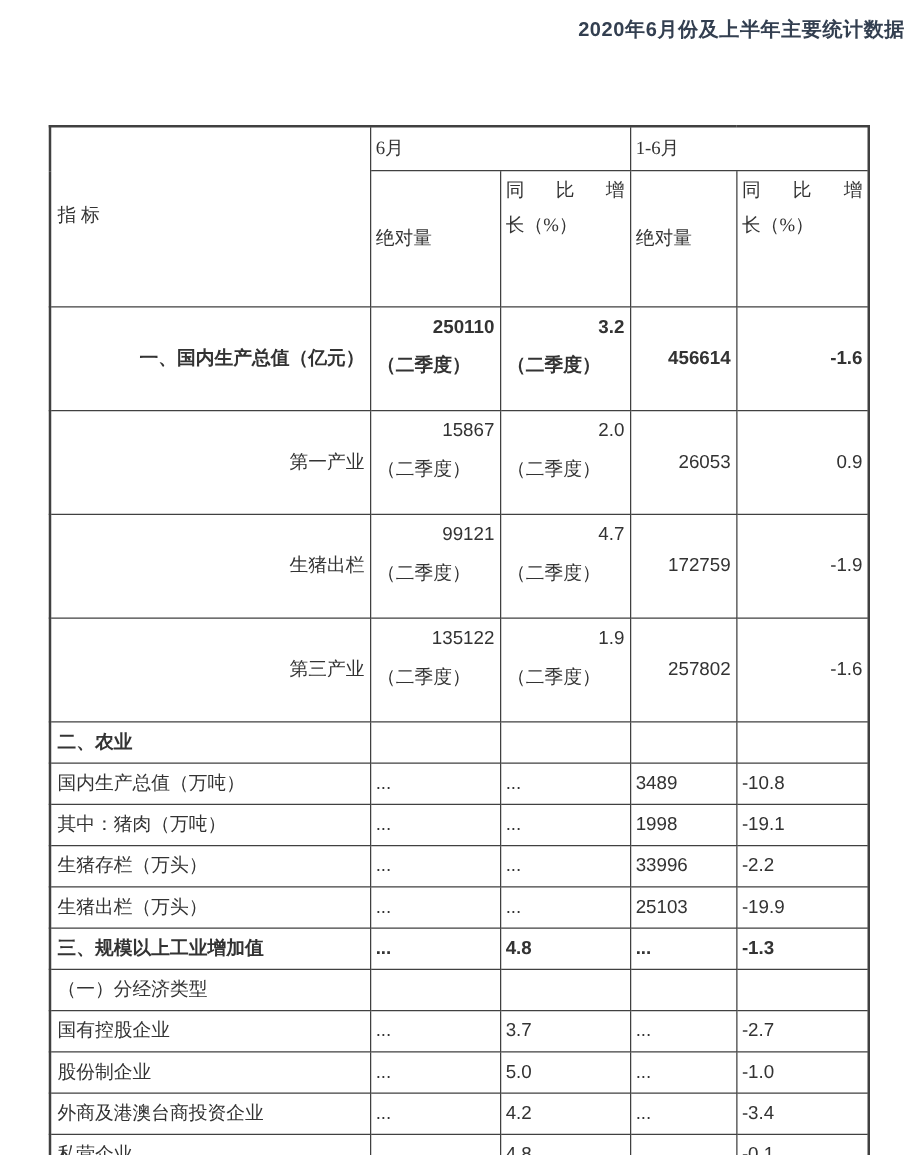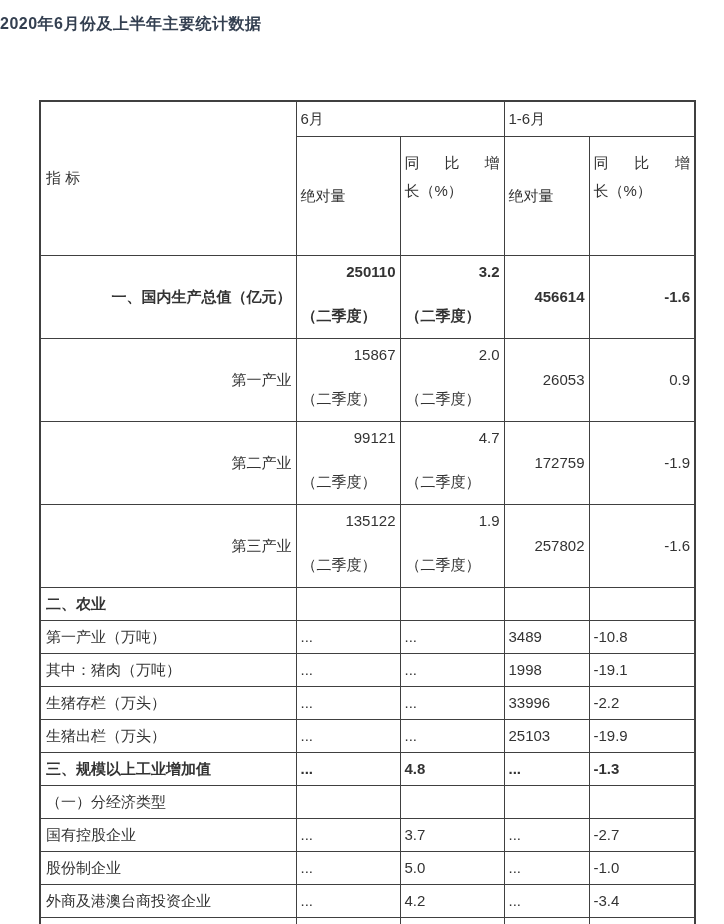--- a/index.html
+++ b/index.html
@@ -4,43 +4,43 @@
 <style>
   html, body { margin: 0; padding: 0; }
   body {
     width: 724px; height: 924px; overflow: hidden;
     background: #ffffff; position: relative;
     font-family: "Liberation Sans", "DejaVu Sans", sans-serif;
     color: #333333;
   }
   .page-title {
     position: absolute; top: 14px; left: 0; width: 724px;
-    text-align: left; font-size: 16px; font-weight: 700;
+    text-align: right; font-size: 16px; font-weight: 700;
     color: #333f50; letter-spacing: 0.5px;
   }
   table.stat {
     position: absolute; top: 100px; left: 39px; width: 655px;
     table-layout: fixed; border-collapse: collapse;
     border: 2px solid #404040;
   }
   .stat td {
     border: 1px solid #404040; font-size: 15px; color: #333333;
     padding: 1px 4px; vertical-align: middle; text-align: left;
     overflow: hidden; line-height: 1.25;
   }
   .stat td.lbl { padding-left: 5px; }
-  .stat tr.h1 td { height: 32px; }
+  .stat tr.h1 td { height: 32px; font-family: Liberation Serif, serif; }
   .stat tr.h2 td { height: 100px; }
-  .stat td.yoyh { vertical-align: top; padding-top: 17px; }
+  .stat td.yoyh { vertical-align: top; padding-top: 7px; font-family: Liberation Serif, serif; }
   .yoyh .jl { text-align: justify; text-align-last: justify; margin-bottom: 9px; }
   .stat tbody td { height: 30px; }
   .stat tr.tall td { height: 74px; text-align: right; }
   .stat tr.bold td { font-weight: 700; }
   .stat td.topcell { vertical-align: top; padding-top: 7px; position: relative; }
-  .stat td.topcell .cn { position: absolute; left: 5px; bottom: 12px; white-space: nowrap; }
+  .stat td.topcell .cn { position: absolute; left: 5px; bottom: 25px; white-space: nowrap; }
 </style>
 </head>
 <body>
 
 <div class="page-title">2020年6月份及上半年主要统计数据</div>
 
 <table class="stat">
   <colgroup>
     <col style="width:256px">
     <col style="width:104px">
@@ -88,21 +88,21 @@
           <div class="cn">（二季度）</div>
         </td>
         <td class="topcell">
           <div class="cv">2.0</div>
           <div class="cn">（二季度）</div>
         </td>
         <td>26053</td>
         <td>0.9</td>
       </tr>
       <tr class="tall">
-        <td class="lbl">第二产业</td>
+        <td class="lbl">生猪出栏</td>
         <td class="topcell">
           <div class="cv">99121</div>
           <div class="cn">（二季度）</div>
         </td>
         <td class="topcell">
           <div class="cv">4.7</div>
           <div class="cn">（二季度）</div>
         </td>
         <td>172759</td>
         <td>-1.9</td>
@@ -121,21 +121,21 @@
         <td>-1.6</td>
       </tr>
       <tr class="bold">
         <td class="lbl">二、农业</td>
         <td></td>
         <td></td>
         <td></td>
         <td></td>
       </tr>
       <tr class="">
-        <td class="lbl">第一产业（万吨）</td>
+        <td class="lbl">国内生产总值（万吨）</td>
         <td>...</td>
         <td>...</td>
         <td>3489</td>
         <td>-10.8</td>
       </tr>
       <tr class="">
         <td class="lbl">其中：猪肉（万吨）</td>
         <td>...</td>
         <td>...</td>
         <td>1998</td>

